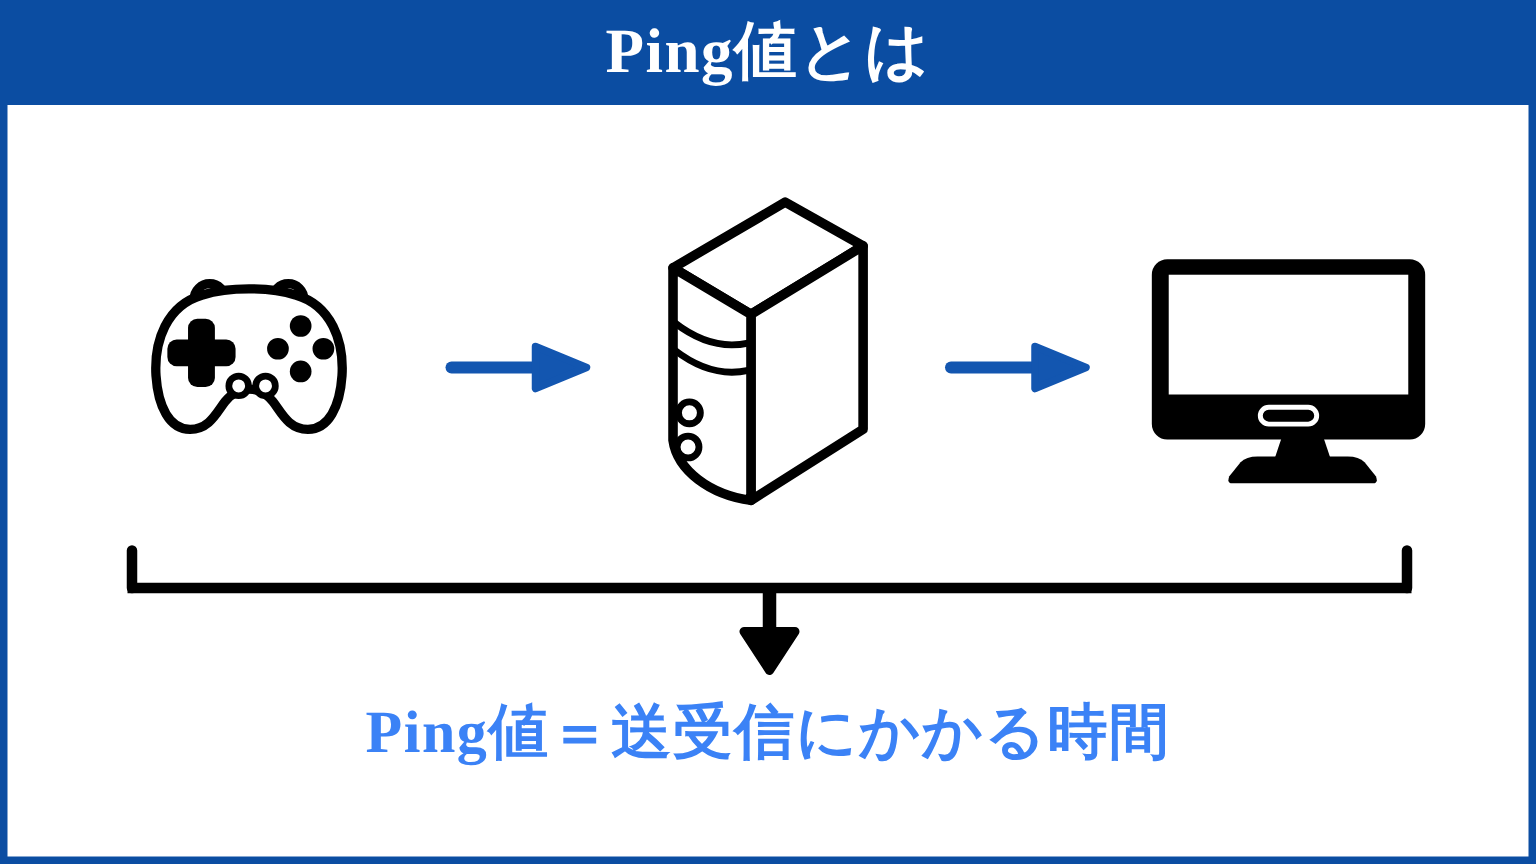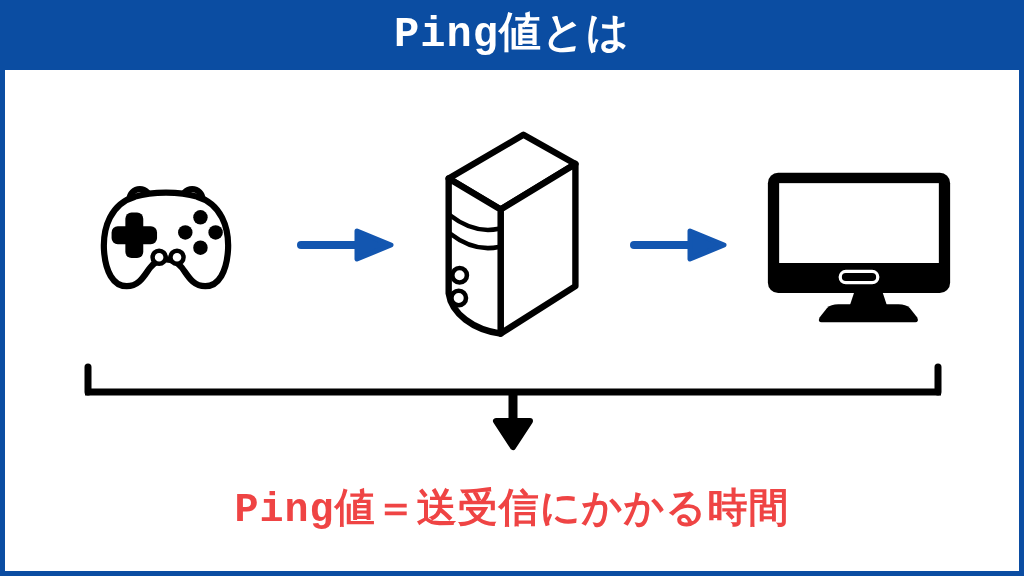--- a/index.html
+++ b/index.html
@@ -1,21 +1,21 @@
 <!DOCTYPE html>
 <html style="--header-blue: #0b4da2; --arrow-blue: #1356b0; --line-black: #000000; --content-bg: #ffffff;"><head>
 <meta charset="utf-8">
 <style>
   html, body { margin: 0; padding: 0; }
   .page {
     position: relative;
     width: 1024px;
     height: 576px;
     background: var(--header-blue, #0b4da2);
-    font-family: Liberation Mono, monospace;
+    font-family: Liberation Serif, serif;
     overflow: hidden;
   }
   .header {
     position: absolute;
     left: 0; top: 0; right: 0;
     height: 70px;
     display: flex;
     align-items: center;
     justify-content: center;
   }
@@ -33,25 +33,25 @@
   }
   .abs { position: absolute; }
   .icon-controller { left: 85px;  top: 106px; width: 152px; height: 124px; }
   .arrow-1         { left: 290px; top: 156px; width: 102px; height: 38px; }
   .icon-server     { left: 430px; top: 52px;  width: 155px; height: 228px; }
   .arrow-2         { left: 623px; top: 156px; width: 102px; height: 38px; }
   .icon-monitor    { left: 760px; top: 100px; width: 188px; height: 155px; }
   .bracket         { left: 79px;  top: 293px; width: 858px; height: 92px; }
   .caption {
     position: absolute;
-    left: 0; right: 0; top: 421px;
+    left: 0; right: 0; top: 398px;
     text-align: center;
     font-size: 40px;
     font-weight: bold;
-    color: #ef4444;
+    color: #3b82f6;
     line-height: 1;
     letter-spacing: 1px;
   }
   svg { display: block; width: 100%; height: 100%; }
   .blk-stroke { fill: #ffffff; stroke: #000000; }
   .blk-fill   { fill: #000000; }
   .blue-fill   { fill: var(--arrow-blue, #1356b0); }
   .blue-stroke { stroke: var(--arrow-blue, #1356b0); }
 </style>
 </head>

